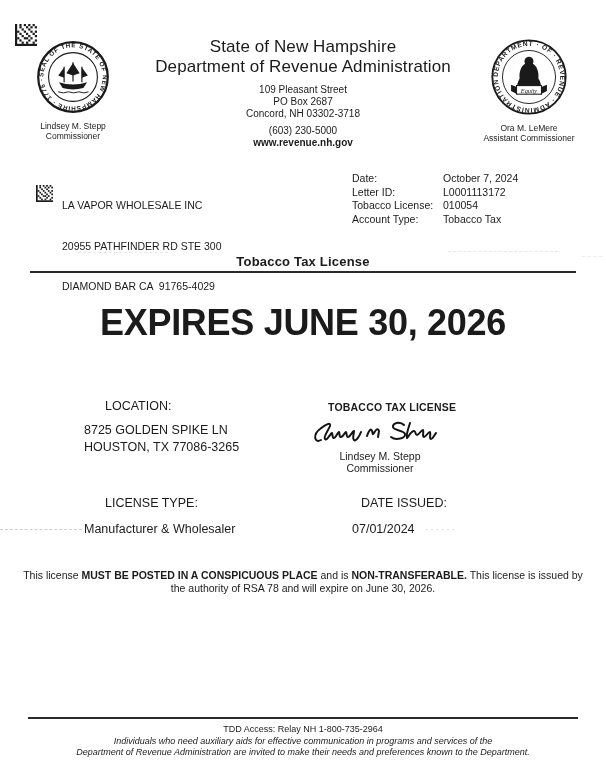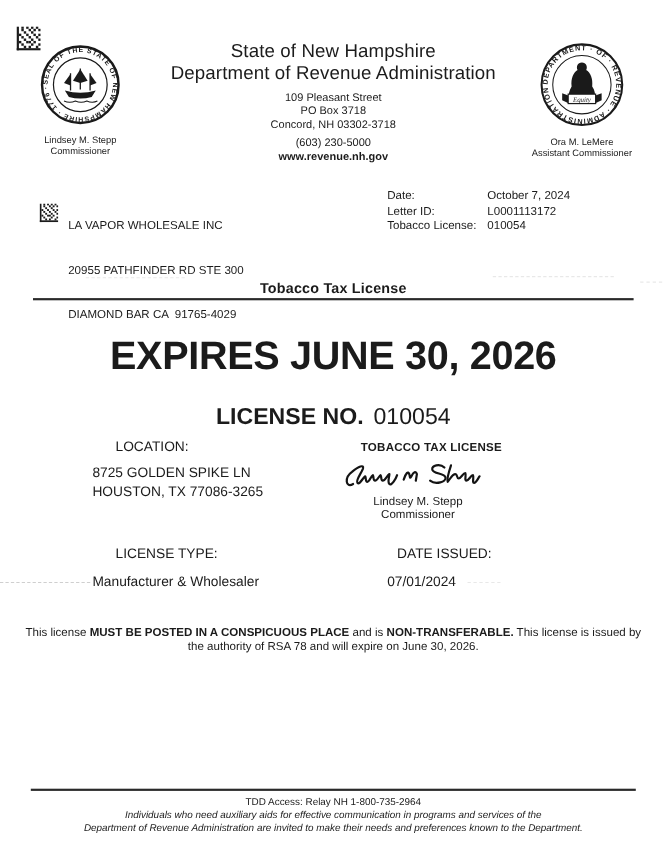--- a/index.html
+++ b/index.html
@@ -102,21 +102,21 @@
     </defs>
   </svg>
 
   <svg class="abs" style="left:15px;top:24px" width="22" height="22" viewBox="0 0 10 10">
       <use href="#dmg"></use>
     </svg>
 
   <div class="abs ctr agency" style="top:57px">Department of Revenue Administration</div>
   <div class="abs ctr agency" style="top:37px">State of New Hampshire</div>
   <div class="abs ctr hdr-addr" style="top:84px">109 Pleasant Street</div>
-  <div class="abs ctr hdr-addr" style="top:96px">PO Box 3718</div>
+  <div class="abs ctr hdr-addr" style="top:96px">PO Box 2687</div>
   <div class="abs ctr hdr-addr" style="top:108px">Concord, NH 03302-3718</div>
   <div class="abs ctr hdr-phone" style="top:125px">(603) 230-5000</div>
   <div class="abs ctr hdr-web" style="top:137px">www.revenue.nh.gov</div>
 
   <div class="abs seal-block" style="left:18px;top:40px">
     <svg width="74" height="74" viewBox="0 0 100 100">
       <circle cx="50" cy="50" r="47" fill="none" stroke="#1a1a1a" stroke-width="3"></circle>
       <circle cx="50" cy="50" r="33" fill="none" stroke="#1a1a1a" stroke-width="1.5"></circle>
       <defs>
           <path id="arcL" d="M50,50 m-40,0 a40,40 0 1,1 80,0 a40,40 0 1,1 -80,0"></path>
@@ -175,33 +175,34 @@
       <span class="meta-value">October 7, 2024</span>
     </div>
     <div class="meta-row">
       <span class="meta-label">Letter ID:</span>
       <span class="meta-value">L0001113172</span>
     </div>
     <div class="meta-row">
       <span class="meta-label">Tobacco License:</span>
       <span class="meta-value">010054</span>
     </div>
+    <div class="meta-row">
+      <span class="meta-label">Account Type:</span>
+      <span class="meta-value">Tobacco Tax</span>
+    </div>
   </div>
 
   <div class="abs artifact light" style="left:78px;top:252px;width:90px"></div>
   <div class="abs artifact light" style="left:448px;top:251px;width:110px"></div>
   <div class="abs artifact light" style="left:582px;top:256px;width:20px"></div>
 
   <div class="abs ctr doc-title" style="top:254px">Tobacco Tax License</div>
   <div class="abs rule" style="left:30px;right:30px;top:271px"></div>
 
   <div class="abs ctr expires" style="top:302px">EXPIRES JUNE 30, 2026</div>
-  <div class="abs ctr licline" style="top:367px">
-    <span class="lbl">LICENSE NO.</span><span class="val">010054</span>
-  </div>
 
   <div class="abs sec-label" style="left:84px;top:399px">LOCATION:</div>
   <div class="abs sec-value" style="left:84px;top:422px">
     <div>8725 GOLDEN SPIKE LN</div>
     <div>HOUSTON, TX 77086-3265</div>
   </div>
 
   <div class="abs ttl-head" style="left:328px;top:401px">TOBACCO TAX LICENSE</div>
   <svg class="abs" style="left:308px;top:411px" width="132" height="40" viewBox="0 0 130 40">
     <g fill="none" stroke="#141414" stroke-width="2" stroke-linecap="round" stroke-linejoin="round">

